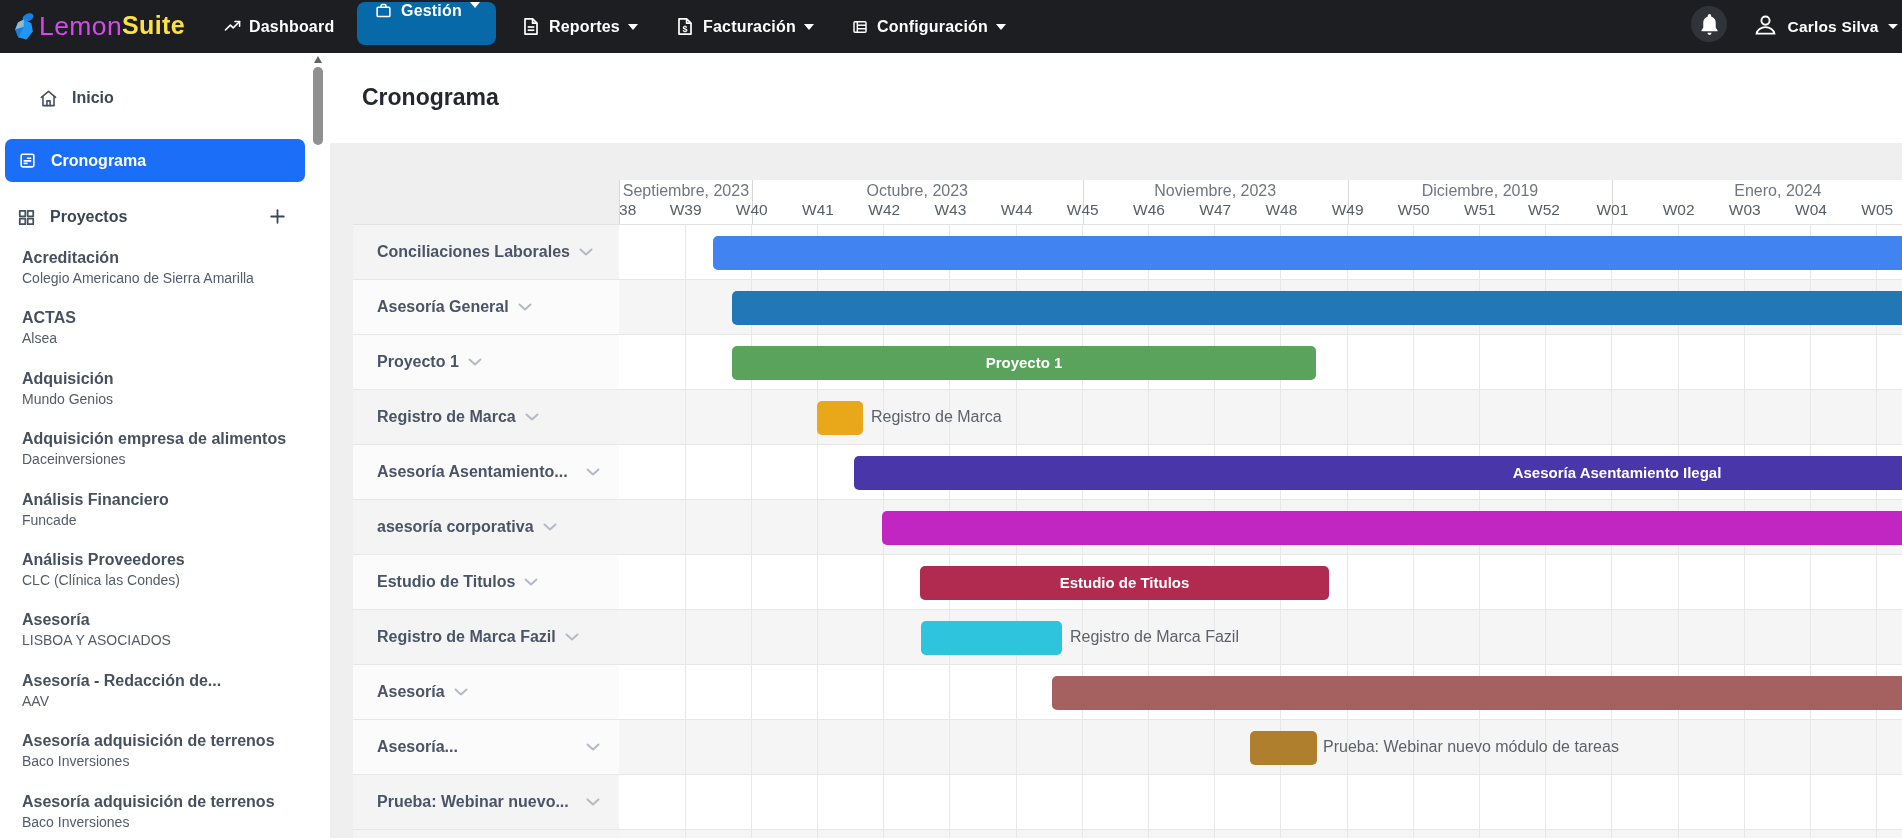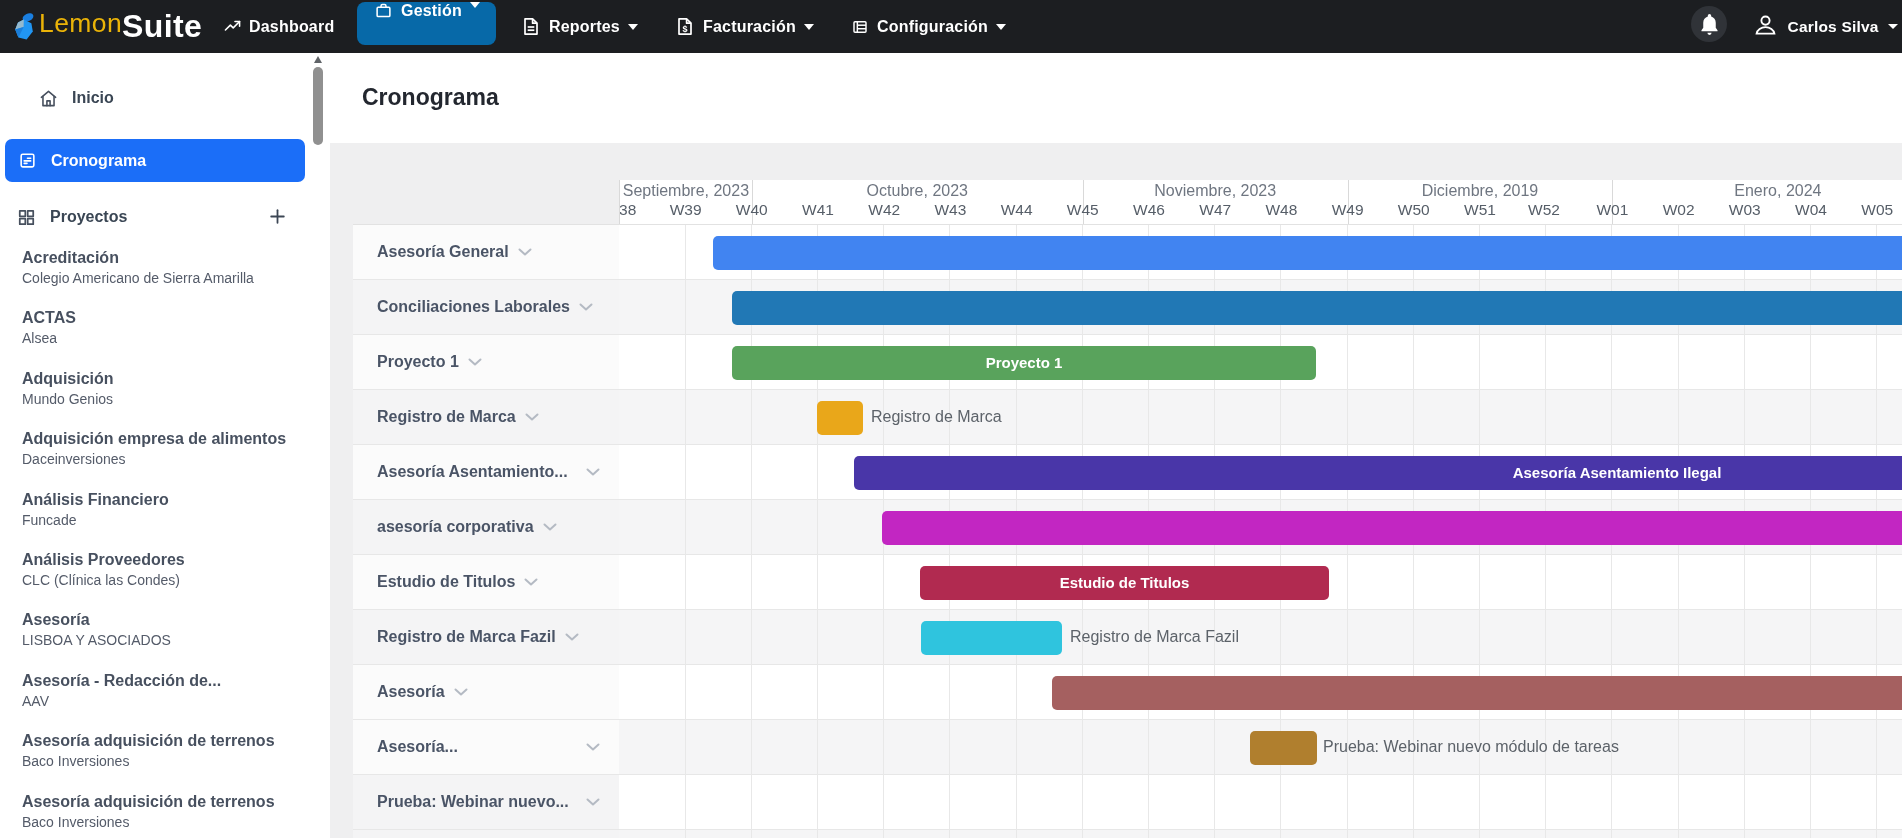--- a/index.html
+++ b/index.html
@@ -5,22 +5,22 @@
 html,body { width:1902px; height:838px; overflow:hidden; font-family:"Liberation Sans",sans-serif; }
 #app { position:relative; width:1902px; height:838px; background:#efeff0; overflow:hidden; }
 
 
 #nav { position:absolute; left:0; top:0; width:1902px; height:53px; background:#1c1e21; z-index:50; }
 #nav .nitem { position:absolute; top:0; height:53px; display:flex; align-items:center; color:#fff; white-space:nowrap; }
 .ntext { font-size:16px; font-weight:600; color:#fff; letter-spacing:.2px; }
 .caret { width:0; height:0; border-left:5.5px solid transparent; border-right:5.5px solid transparent; border-top:6px solid #fff; margin-left:8px; }
 #logo { position:absolute; left:14px; top:0; height:53px; display:flex; align-items:center; }
 #logotxt { display:flex; letter-spacing:0.4px; }
-#logo .lt1 { font-size:26.5px; font-weight:500; color:#eab308; margin-left:5px; }
-#logo .lt2 { font-size:32px; font-weight:600; color:#ffffff; }
+#logo .lt1 { font-size:26.5px; font-weight:500; color:#d946ef; margin-left:5px; }
+#logo .lt2 { font-size:25px; font-weight:600; color:#fde047; }
 #gestion { position:absolute; left:357px; top:2px; width:139px; height:43px; background:#0769a8; border-radius:8px; display:flex; align-items:flex-start; padding-left:18px; }
 #bellc { position:absolute; left:1691px; top:6px; width:36px; height:36px; border-radius:50%; background:#303338; display:flex; align-items:center; justify-content:center; }
 
 
 #side { position:absolute; left:0; top:53px; width:330px; height:785px; background:#fff; }
 #sb-thumb { position:absolute; left:313px; top:14px; width:10px; height:78px; border-radius:5px; background:#909090; }
 #sb-arrow { position:absolute; left:314px; top:3px; width:0; height:0; border-left:4.5px solid transparent; border-right:4.5px solid transparent; border-bottom:7px solid #606468; }
 .sitem { position:absolute; left:0; width:330px; display:flex; align-items:center; color:#3a4654; }
 #inicio { top:23px; height:44px;padding-left:22px; }
 #crono { left:5px; top:86px; width:300px; height:43px; background:#1b6ef8; border-radius:7px; color:#fff; }
@@ -88,28 +88,28 @@
       <div class="wk" style="left:860.0px">W51</div>
       <div class="wk" style="left:924px">W52</div>
       <div class="wk" style="left:992.4px">W01</div>
       <div class="wk" style="left:1058.6px">W02</div>
       <div class="wk" style="left:1124.8px">W03</div>
       <div class="wk" style="left:1191.0px">W04</div>
       <div class="wk" style="left:1257.2px">W05</div>
   </div>
 
   <div id="gleft">
+      <div class="tcell" style="background:#f4f4f5">
+        <span class="tname">Conciliaciones Laborales</span>
+        <svg class="chev" width="14" height="8" viewBox="0 0 14 8">
+          <polyline points="1.5,1.5 7,6.5 12.5,1.5" fill="none" stroke="#b4bac3" stroke-width="2" stroke-linecap="round" stroke-linejoin="round"></polyline>
+        </svg>
+      </div>
       <div class="tcell" style="background:#fbfbfb">
         <span class="tname">Asesoría General</span>
-        <svg class="chev" width="14" height="8" viewBox="0 0 14 8">
-          <polyline points="1.5,1.5 7,6.5 12.5,1.5" fill="none" stroke="#b4bac3" stroke-width="2" stroke-linecap="round" stroke-linejoin="round"></polyline>
-        </svg>
-      </div>
-      <div class="tcell" style="background:#f4f4f5">
-        <span class="tname">Conciliaciones Laborales</span>
         <svg class="chev" width="14" height="8" viewBox="0 0 14 8">
           <polyline points="1.5,1.5 7,6.5 12.5,1.5" fill="none" stroke="#b4bac3" stroke-width="2" stroke-linecap="round" stroke-linejoin="round"></polyline>
         </svg>
       </div>
       <div class="tcell" style="background:#fbfbfb">
         <span class="tname">Proyecto 1</span>
         <svg class="chev" width="14" height="8" viewBox="0 0 14 8">
           <polyline points="1.5,1.5 7,6.5 12.5,1.5" fill="none" stroke="#b4bac3" stroke-width="2" stroke-linecap="round" stroke-linejoin="round"></polyline>
         </svg>
       </div>

